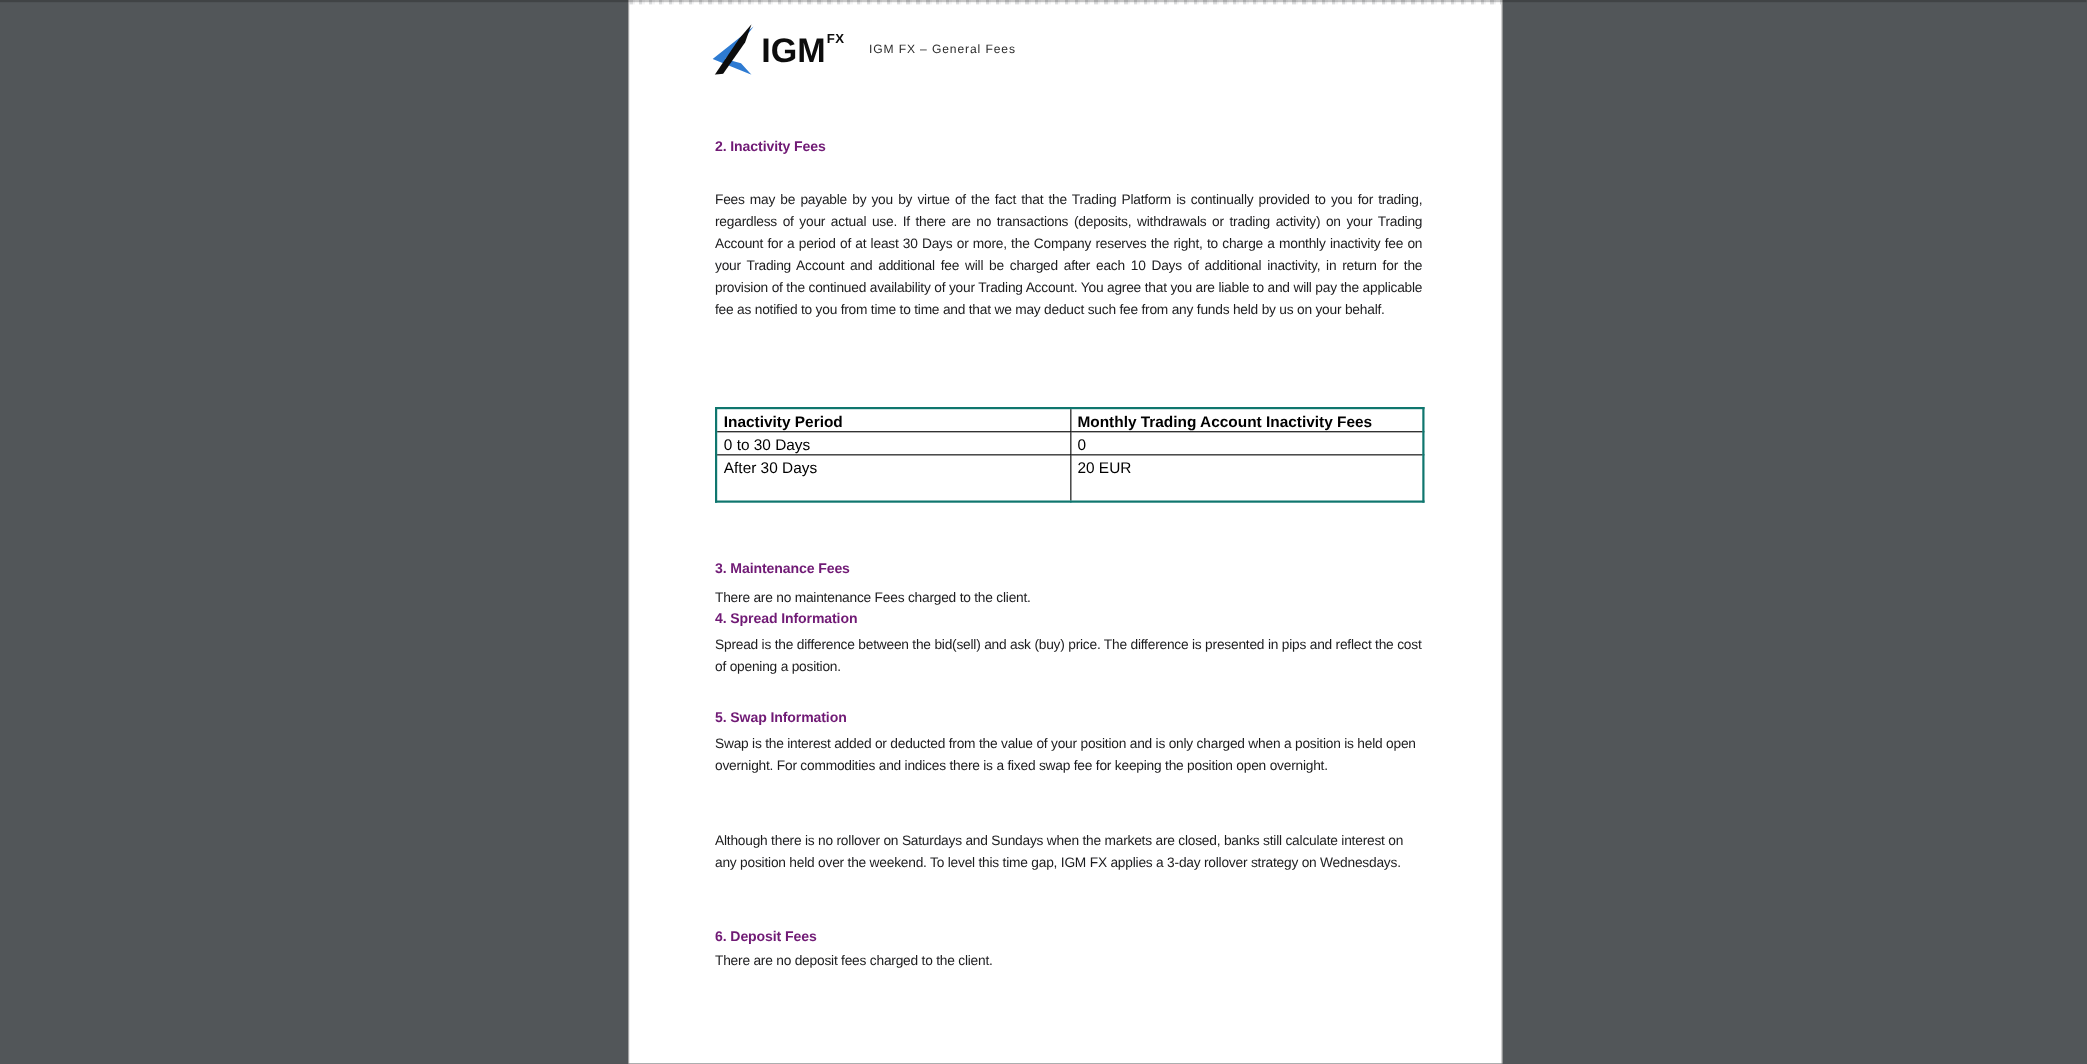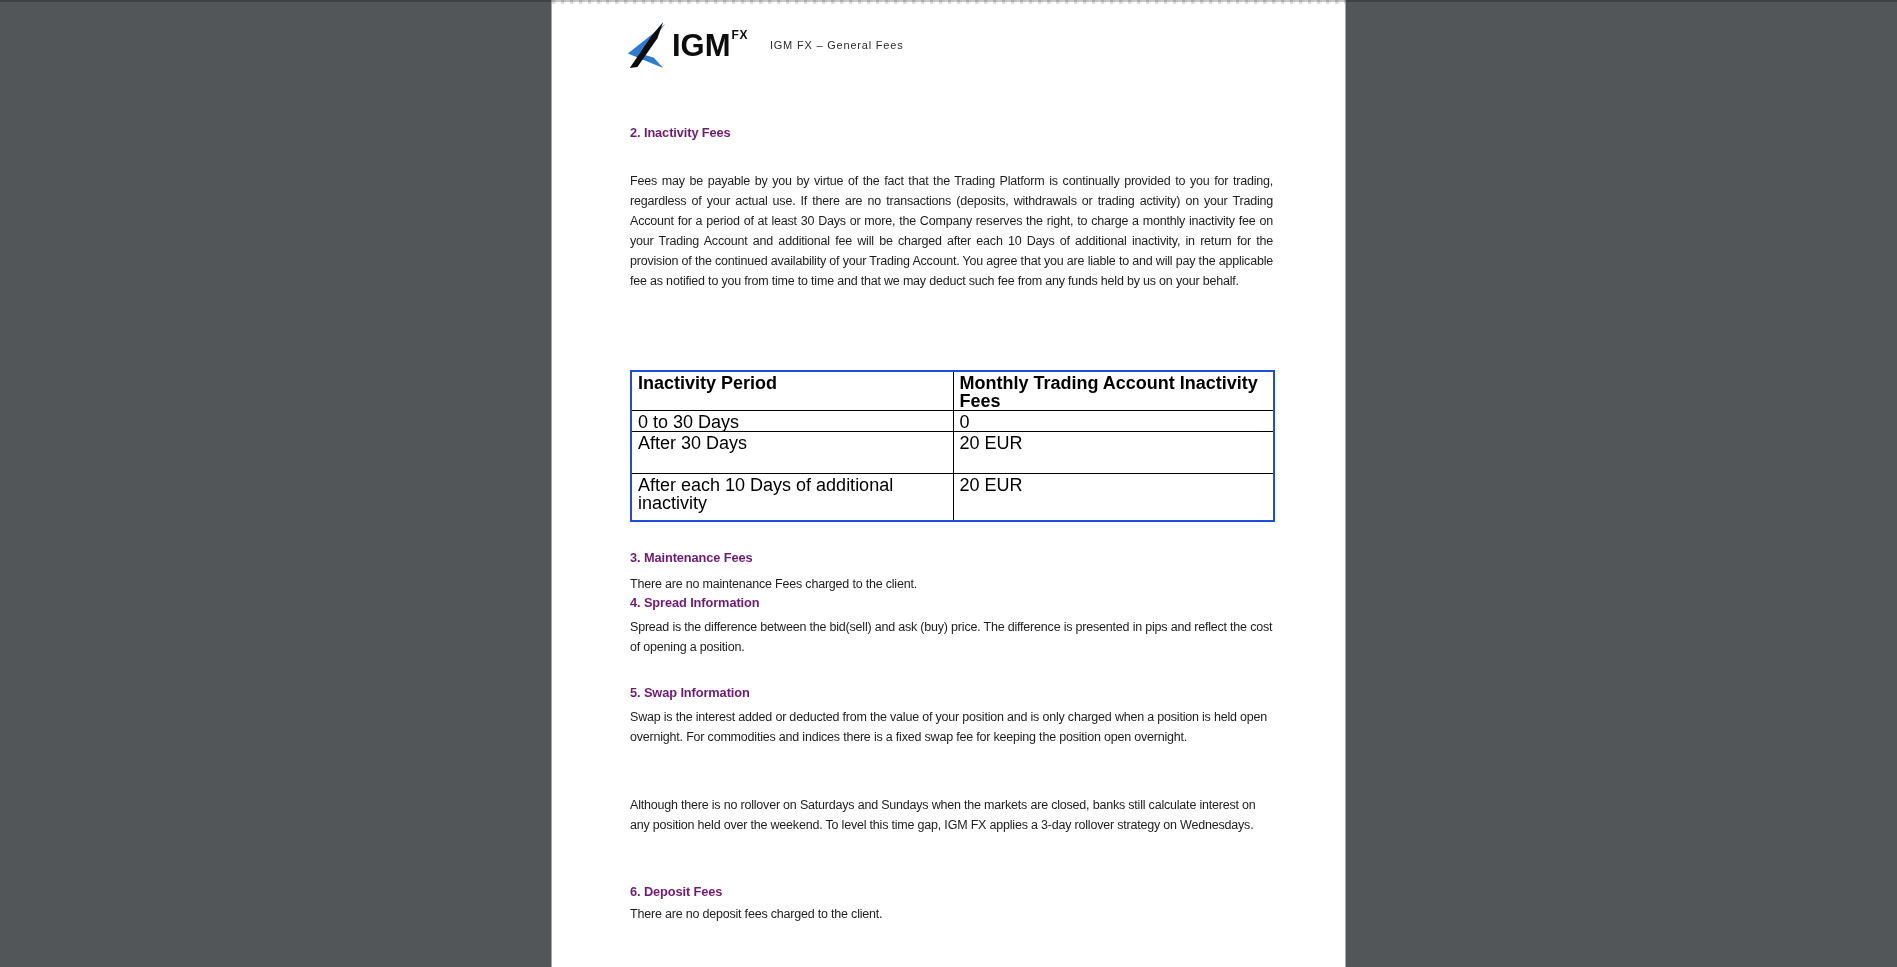--- a/index.html
+++ b/index.html
@@ -9,21 +9,21 @@
     font-family:"Liberation Sans","DejaVu Sans",sans-serif;
     position:relative;
   }
   .viewport-top-edge {
     position:absolute; top:0; left:0; width:1897px; height:2px;
     background:rgba(0,0,0,0.22);
     z-index:3;
   }
   .page {
     position:absolute;
-    left:551px; top:0;
+    left:571px; top:0;
     width:795px; height:967px;
     background:#ffffff;
     border-left:1px solid rgba(0,0,0,0.35);
     border-right:1px solid rgba(0,0,0,0.35);
     z-index:1;
   }
   .page-top-zigzag {
     position:absolute; top:0; left:0; width:100%; height:4px;
     background:repeating-linear-gradient(90deg,#d8d9da 0 3px,#f4f4f5 3px 5px,#ffffff 5px 9px);
     opacity:.9;
@@ -58,37 +58,37 @@
     line-height:16px; letter-spacing:-.1px;
   }
   .body-para {
     font-size:12.5px; line-height:20px; color:#1d1d1f;
     letter-spacing:-.2px;
     width:643px;
   }
   .justify { text-align:justify; }
   .h-inactivity { margin-top:57px; }
   .p-inactivity { margin-top:30px; height:168px; }
-  .h-maintenance { margin-top:28px; }
+  .h-maintenance { margin-top:52px; }
   .p-maintenance { margin-top:8px; height:21px; }
   .h-spread { }
   .p-spread { margin-top:6px; height:42px; }
   .h-swap { margin-top:26px; }
   .p-swap-1 { margin-top:6px; height:63px; }
   .p-swap-2 { margin-top:25px; height:63px; }
   .h-deposit { margin-top:26px; }
   .p-deposit { margin-top:4px; height:21px; }
   
   .fees-table {
     margin-top:31px;
     width:643px;
     border-collapse:collapse;
     table-layout:fixed;
-    border:2px solid #1d4ed8;
-    font-size:18px; color:#000;
+    border:2px solid #0f766e;
+    font-size:14px; color:#000;
   }
   .fees-table th, .fees-table td {
     border:1px solid #000;
     padding:2px 6px 0 6px;
     vertical-align:top;
     text-align:left;
     font-weight:400;
     letter-spacing:0;
     line-height:18px;
   }
@@ -137,24 +137,20 @@
       </thead>
       <tbody>
         <tr class="row-short">
           <td>0 to 30 Days</td>
           <td>0</td>
         </tr>
         <tr class="row-tall-1">
           <td>After 30 Days</td>
           <td>20 EUR</td>
         </tr>
-        <tr class="row-tall-2">
-          <td>After each 10 Days of additional inactivity</td>
-          <td>20 EUR</td>
-        </tr>
       </tbody>
     </table>
 
     <h2 class="sec-heading h-maintenance">3. Maintenance Fees</h2>
     <p class="body-para p-maintenance">There are no maintenance Fees charged to the client.</p>
 
     <h2 class="sec-heading h-spread">4. Spread Information</h2>
     <p class="body-para p-spread">Spread is the difference between the bid(sell) and ask (buy) price. The difference is presented in pips and reflect the cost of opening a position.</p>
 
     <h2 class="sec-heading h-swap">5. Swap Information</h2>

